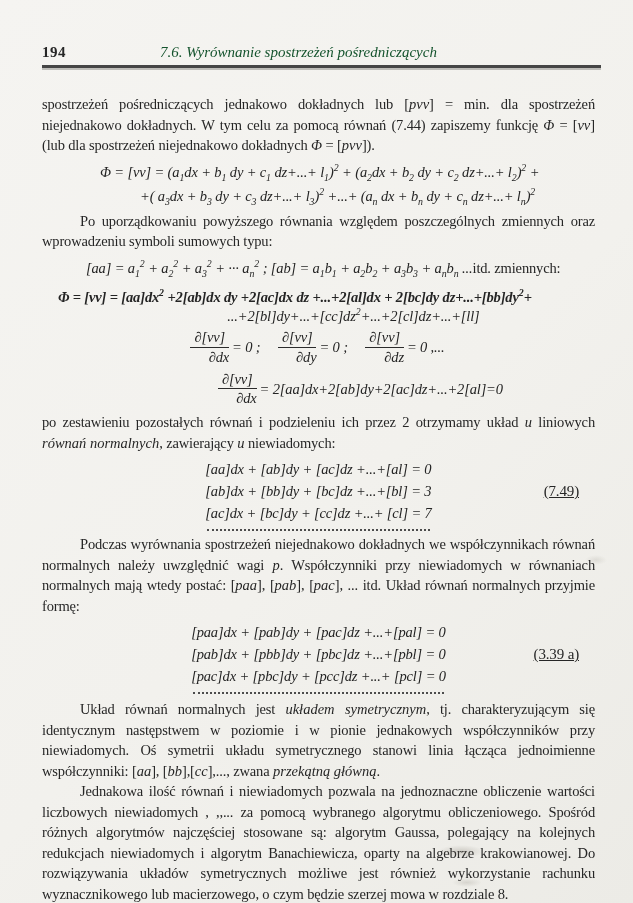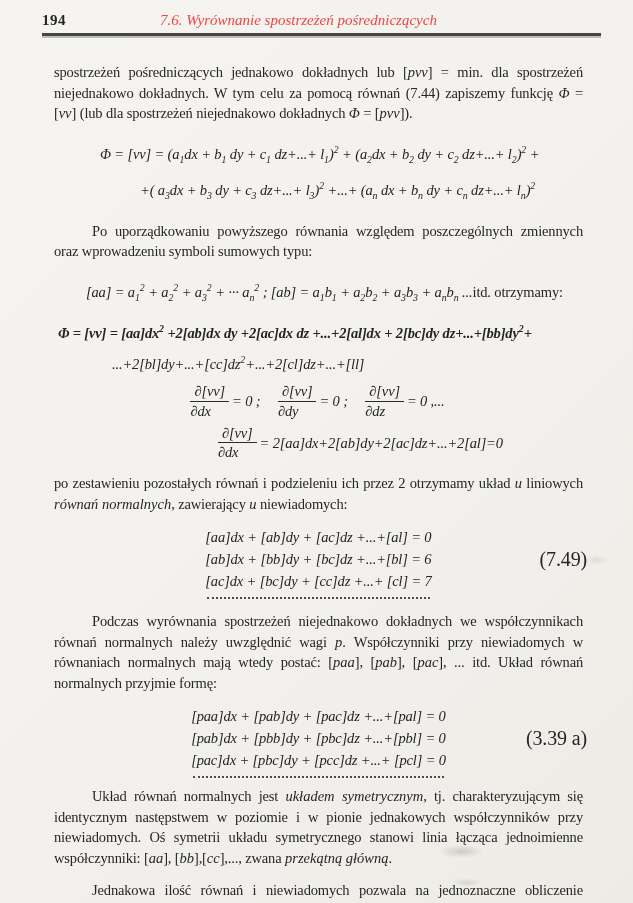--- a/index.html
+++ b/index.html
@@ -19,47 +19,47 @@
     display:flex;align-items:flex-end;
     border-bottom:3px solid #454545;
     box-shadow:0 2px 0 rgba(90,88,84,.35);
     padding-bottom:4px;
     margin-right:-6px;
     justify-content:center;
   }
   .pagenum{font-weight:bold;font-size:15px;letter-spacing:.5px;}
   .runtitle{
     flex:1;text-align:center;font-style:italic;font-size:15px;
-    padding-right:70px;color:#ef4444;
+    padding-right:70px;color:#14532d;margin-top:32px;
   }
   
   .content{margin-top:26px;font-size:14.5px;line-height:20.5px;letter-spacing:-0.15px;}
-  .para{ text-align:justify; margin:12px; }
+  .para{ text-align:justify; margin:0; }
   .para.indent{ text-indent:38px; }
   .para i{letter-spacing:0;}
   
   .math{font-style:italic;color:#242424;}
   .math .rm{font-style:normal;}
   .math sub,.math sup{font-size:68%;letter-spacing:0;}
-  .eq-block{margin:4px 0 2px 0;font-size:14.5px;line-height:27px;}
+  .eq-block{margin:4px 0 2px 0;font-size:14.5px;line-height:15px;}
   .eq-line1{margin-left:58px;}
   .eq-line2{margin-left:98px;font-style:italic;}
   .eq-left{margin-left:16px;font-weight:bold;}
-  .eq-line2c{margin-left:70px;}
+  .eq-line2c{margin-left:70px;text-align:center;}
   .eq-center{text-align:center;margin:5px 0;}
-  .frac{display:inline-block;vertical-align:middle;text-align:left;margin:0 3px 0 6px;line-height:1.15;}
+  .frac{display:inline-block;vertical-align:middle;text-align:right;margin:0 3px 0 6px;line-height:1.15;}
   .frac .num{display:block;border-bottom:1.4px solid #2b2b2b;padding:0 4px 1px;}
   .frac .den{display:block;padding-top:1px;}
   .after{display:inline-block;vertical-align:middle;margin-right:8px;}
   
   .eqsys{position:relative;margin:5px 0 3px;}
-  .sysrows{width:fit-content;margin:8px auto;line-height:22px;}
+  .sysrows{width:fit-content;margin:0 auto;line-height:22px;}
   .sysrow{text-align:left;}
   .dotline{height:3px;border-bottom:2px dotted #4c4c4c;margin:2px 2px 3px;}
-  .eqlabel{position:absolute;right:8px;top:23px;font-style:normal;font-size:20px;}
+  .eqlabel{position:absolute;right:16px;top:23px;font-style:normal;font-size:15px;text-decoration:underline;}
   
   .smudge{position:absolute;pointer-events:none;}
   .smudge.s1{left:438px;top:845px;width:46px;height:13px;
     background:radial-gradient(ellipse at center,rgba(120,114,102,.28),rgba(120,114,102,0) 70%);}
   .smudge.s2{left:452px;top:878px;width:30px;height:9px;
     background:radial-gradient(ellipse at center,rgba(120,114,102,.20),rgba(120,114,102,0) 70%);}
   .smudge.s3{left:585px;top:555px;width:22px;height:10px;
     background:radial-gradient(ellipse at center,rgba(120,114,102,.15),rgba(120,114,102,0) 70%);}
 </style>
 </head>
@@ -77,21 +77,21 @@
     <p class="para">spostrzeżeń pośredniczących jednakowo dokładnych lub [<i>pvv</i>] = min. dla spostrzeżeń niejednakowo dokładnych. W tym celu za pomocą równań (7.44) zapiszemy funkcję <i>Φ</i> = [<i>vv</i>] (lub dla spostrzeżeń niejednakowo dokładnych <i>Φ</i> = [<i>pvv</i>]).</p>
 
     <div class="eq-block math">
       <div class="eq-line1">Φ = [vv] = (a<sub>1</sub>dx + b<sub>1</sub> dy + c<sub>1</sub> dz+...+ l<sub>1</sub>)<sup>2</sup> + (a<sub>2</sub>dx + b<sub>2</sub> dy + c<sub>2</sub> dz+...+ l<sub>2</sub>)<sup>2</sup> +</div>
       <div class="eq-line2">+( a<sub>3</sub>dx + b<sub>3</sub> dy + c<sub>3</sub> dz+...+ l<sub>3</sub>)<sup>2</sup> +...+ (a<sub>n</sub> dx + b<sub>n</sub> dy + c<sub>n</sub> dz+...+ l<sub>n</sub>)<sup>2</sup></div>
     </div>
 
     <p class="para indent">Po uporządkowaniu powyższego równania względem poszczególnych zmiennych oraz wprowadzeniu symboli sumowych typu:</p>
 
     <div class="eq-block math">
-      <div class="eq-line1" style="margin-left:44px">[aa] = a<sub>1</sub><sup>2</sup> + a<sub>2</sub><sup>2</sup> + a<sub>3</sub><sup>2</sup> + ··· a<sub>n</sub><sup>2</sup> ;  [ab] = a<sub>1</sub>b<sub>1</sub> + a<sub>2</sub>b<sub>2</sub> + a<sub>3</sub>b<sub>3</sub> + a<sub>n</sub>b<sub>n</sub> ...<span class="rm">itd.  otrzymamy:</span></div>
+      <div class="eq-line1" style="margin-left:44px">[aa] = a<sub>1</sub><sup>2</sup> + a<sub>2</sub><sup>2</sup> + a<sub>3</sub><sup>2</sup> + ··· a<sub>n</sub><sup>2</sup> ;  [ab] = a<sub>1</sub>b<sub>1</sub> + a<sub>2</sub>b<sub>2</sub> + a<sub>3</sub>b<sub>3</sub> + a<sub>n</sub>b<sub>n</sub> ...<span class="rm">itd.  zmiennych:</span></div>
     </div>
 
     <div class="eq-block math">
       <div class="eq-left">Φ = [vv] = [aa]dx<sup>2</sup> +2[ab]dx dy +2[ac]dx dz +...+2[al]dx + 2[bc]dy dz+...+[bb]dy<sup>2</sup>+</div>
       <div class="eq-line2c">...+2[bl]dy+...+[cc]dz<sup>2</sup>+...+2[cl]dz+...+[ll]</div>
     </div>
 
 
     <div class="eq-center math">
       <span class="frac">
@@ -114,21 +114,21 @@
         <span class="num">∂[vv]</span>
         <span class="den">∂dx</span>
       </span><span class="after">= 2[aa]dx+2[ab]dy+2[ac]dz+...+2[al]=0</span>
     </div>
 
     <p class="para">po zestawieniu pozostałych równań i podzieleniu ich przez 2 otrzymamy układ <i>u</i> liniowych <i>równań normalnych</i>, zawierający <i>u</i> niewiadomych:</p>
 
     <div class="eqsys">
       <div class="sysrows math">
         <div class="sysrow">[aa]dx + [ab]dy + [ac]dz +...+[al] = 0</div>
-        <div class="sysrow">[ab]dx + [bb]dy + [bc]dz +...+[bl] = 6</div>
+        <div class="sysrow">[ab]dx + [bb]dy + [bc]dz +...+[bl] = 3</div>
         <div class="sysrow">[ac]dx + [bc]dy + [cc]dz +...+ [cl] = 7</div>
         <div class="dotline"></div>
       </div>
       <div class="eqlabel">(7.49)</div>
     </div>
 
     <p class="para indent">Podczas wyrównania spostrzeżeń niejednakowo dokładnych we współczynnikach równań normalnych należy uwzględnić wagi <i>p</i>. Współczynniki przy niewiadomych w równaniach normalnych mają wtedy postać: [<i>paa</i>], [<i>pab</i>], [<i>pac</i>], ... itd. Układ równań normalnych przyjmie formę:</p>
 
     <div class="eqsys">
       <div class="sysrows math">

